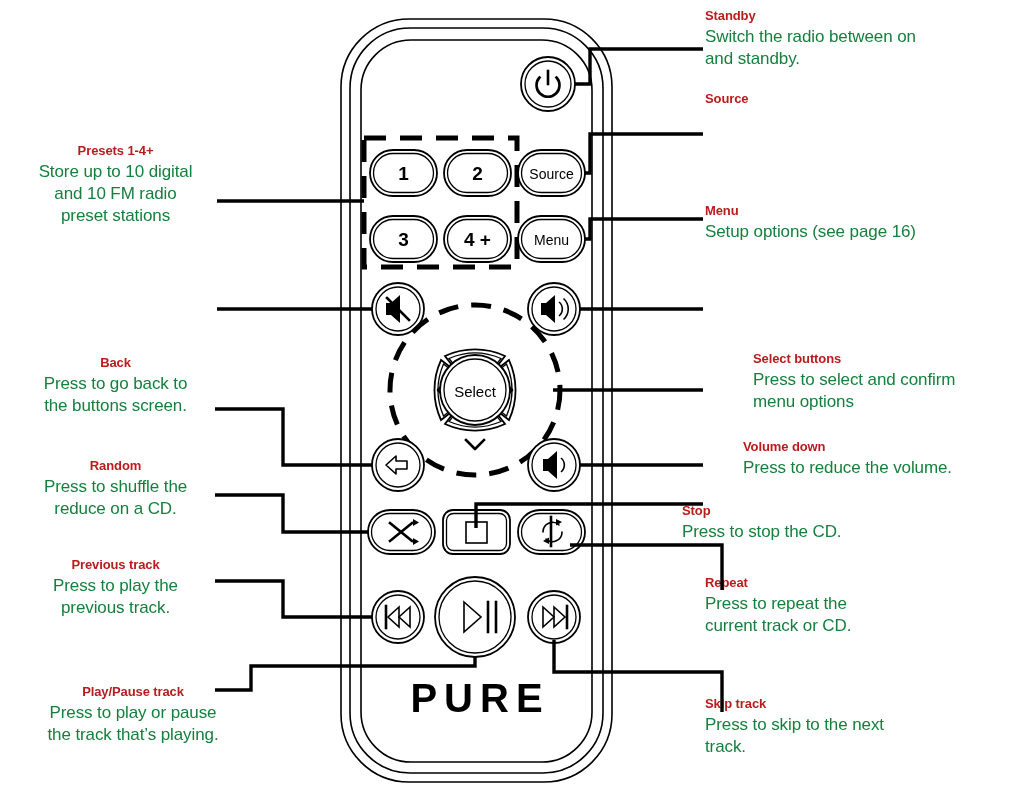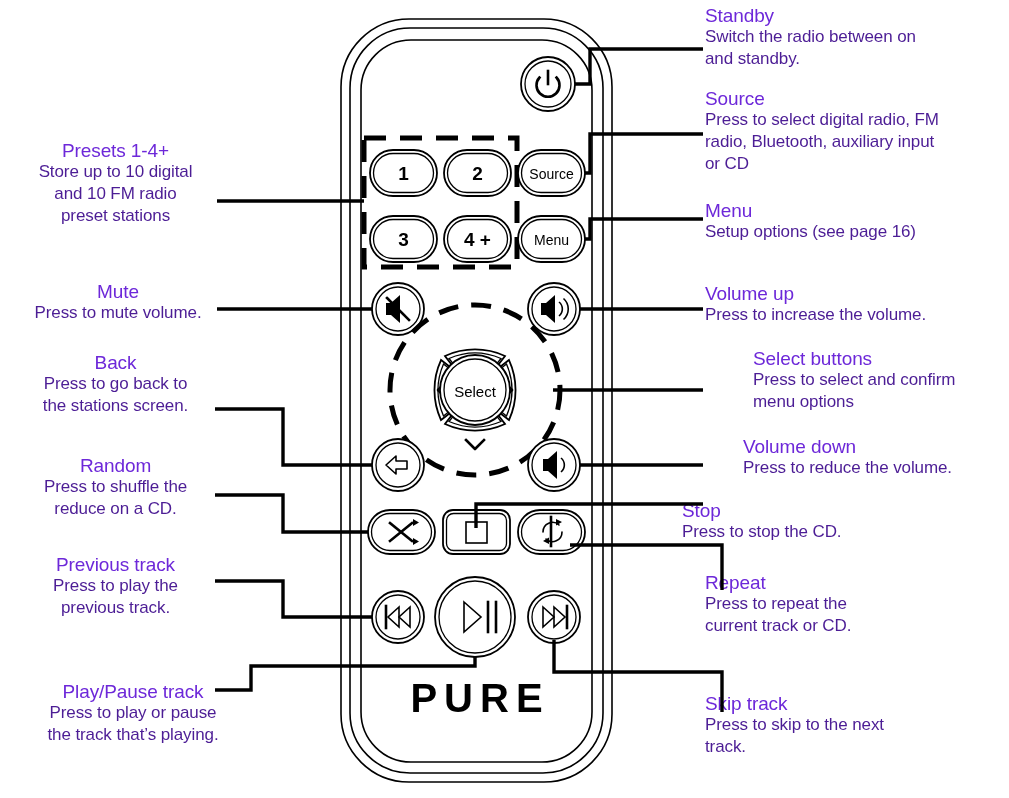--- a/index.html
+++ b/index.html
@@ -21,33 +21,33 @@
     position: absolute;
     inset: 0;
   }
 
   
   .callout {
     position: absolute;
     box-sizing: border-box;
   }
   .callout-title {
-    font-size: 19px;
-    font-weight: normal;
+    font-size: 13px;
+    font-weight: bold;
     line-height: 21px;
     letter-spacing: -0.1px;
-    color: #6d28d9;
+    color: #b91c1c;
     white-space: nowrap;
   }
   .callout-body {
     font-size: 17px;
     font-weight: normal;
     line-height: 22px;
     letter-spacing: -0.1px;
-    color: #4c1d95;
+    color: #15803d;
     white-space: pre-line;
   }
 
   .callout.left  { text-align: center; }
   .callout.right { text-align: left; }
 
   
   #art {
     position: absolute;
     left: 0;
@@ -132,29 +132,25 @@
 
 <div id="diagram-root">
 
   <div class="callout left" style="left:8px; top:140px; width:215px;">
     <div class="callout-title">Presets 1-4+</div>
     <div class="callout-body">Store up to 10 digital
 and 10 FM radio
 preset stations</div>
   </div>
 
-  <div class="callout left" style="left:8px; top:281px; width:220px;">
-    <div class="callout-title">Mute</div>
-    <div class="callout-body">Press to mute volume.</div>
-  </div>
 
   <div class="callout left" style="left:8px; top:352px; width:215px;">
     <div class="callout-title">Back</div>
     <div class="callout-body">Press to go back to
-the stations screen.</div>
+the buttons screen.</div>
   </div>
 
   <div class="callout left" style="left:8px; top:455px; width:215px;">
     <div class="callout-title">Random</div>
     <div class="callout-body">Press to shuffle the
 reduce on a CD.</div>
   </div>
 
   <div class="callout left" style="left:8px; top:554px; width:215px;">
     <div class="callout-title">Previous track</div>
@@ -169,34 +165,27 @@
   </div>
 
   <div class="callout right" style="left:705px; top:5px; width:300px;">
     <div class="callout-title">Standby</div>
     <div class="callout-body">Switch the radio between on
 and standby.</div>
   </div>
 
   <div class="callout right" style="left:705px; top:88px; width:302px;">
     <div class="callout-title">Source</div>
-    <div class="callout-body">Press to select digital radio, FM
-radio, Bluetooth, auxiliary input
-or CD</div>
   </div>
 
   <div class="callout right" style="left:705px; top:200px; width:300px;">
     <div class="callout-title">Menu</div>
     <div class="callout-body">Setup options (see page 16)</div>
   </div>
 
-  <div class="callout right" style="left:705px; top:283px; width:300px;">
-    <div class="callout-title">Volume up</div>
-    <div class="callout-body">Press to increase the volume.</div>
-  </div>
 
   <div class="callout right" style="left:705px; top:348px; width:300px;margin-left:48px;">
     <div class="callout-title">Select buttons</div>
     <div class="callout-body">Press to select and confirm
 menu options</div>
   </div>
 
   <div class="callout right" style="left:743px; top:436px; width:300px;">
     <div class="callout-title">Volume down</div>
     <div class="callout-body">Press to reduce the volume.</div>

